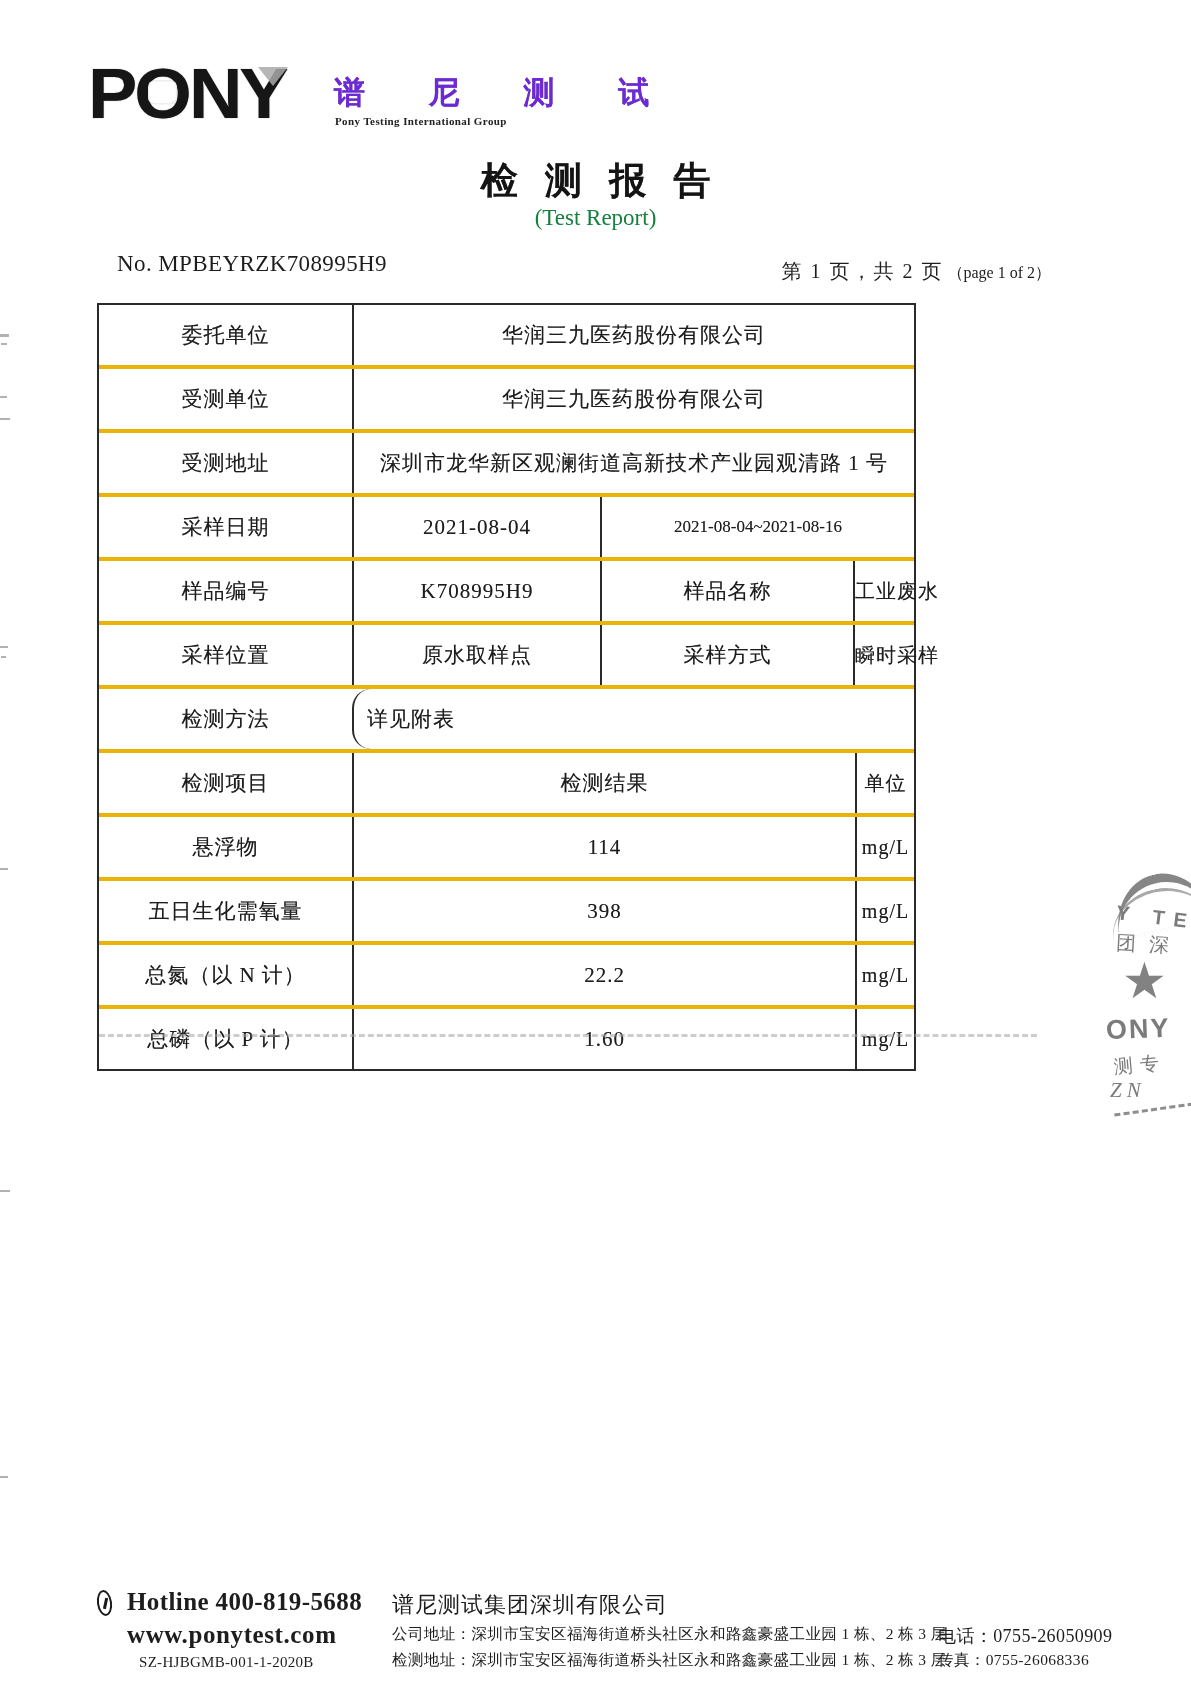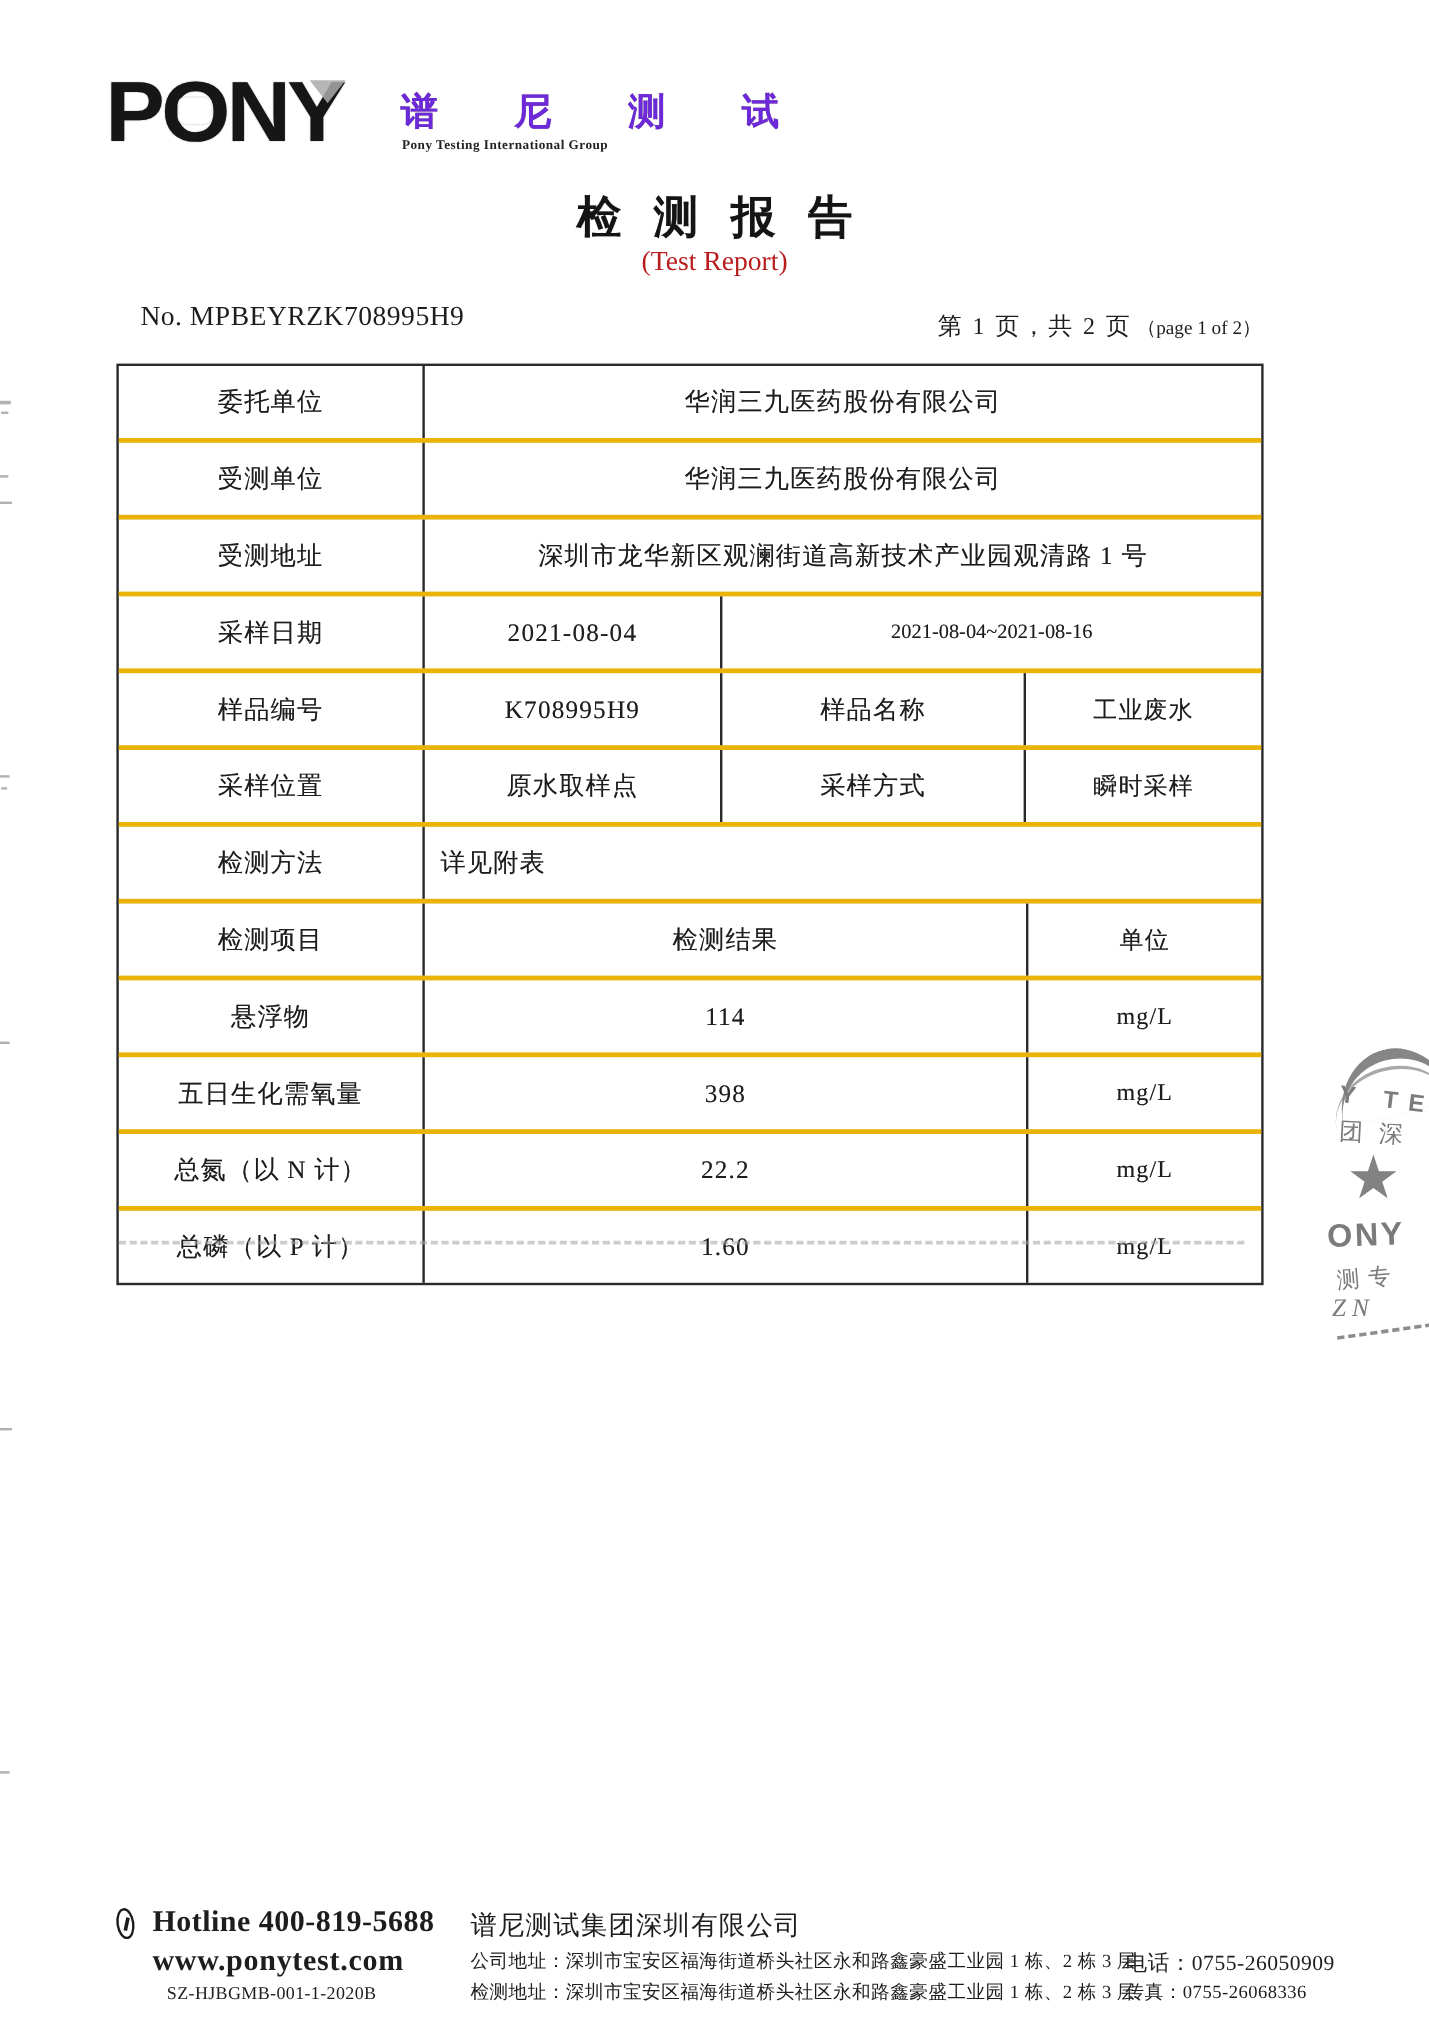--- a/index.html
+++ b/index.html
@@ -38,49 +38,49 @@
   }
 
   
   .title-cn {
     position:absolute; left:0; right:0; top:156px; text-align:center;
     font-size:37px; font-weight:bold; letter-spacing:9px; text-indent:9px;
     color:#141414; text-shadow:0 0 .6px rgba(0,0,0,.55);
   }
   .title-en {
     position:absolute; left:0; right:0; top:205px; text-align:center;
-    font-size:23px; color:#b91c1c;
+    font-size:23px; color:#15803d;
   }
   .report-no { position:absolute; left:117px; top:251px; font-size:23px; letter-spacing:.4px;font-family:Liberation Serif, serif; }
   .page-info { position:absolute; right:140px; top:258px; white-space:nowrap; }
   .pi-cn { font-size:20px; letter-spacing:2px; }
   .pi-en { font-size:16px; margin-left:4px; }
 
   
   .report-table {
-    position:absolute; left:97px; top:303px; width:956px;
+    position:absolute; left:97px; top:303px; width:819px;
     border:2px solid #2a2a2a; box-sizing:border-box;
     text-shadow:0 0 .5px rgba(20,20,20,.45);
   }
   .trow { display:flex; height:60px; border-top:4px solid #eab308; }
   .trow:first-child { border-top:none; }
   .cell {
     display:flex; align-items:center; justify-content:center;
     border-left:2px solid #2a2a2a; box-sizing:border-box;
     font-size:21px; letter-spacing:1px; text-align:center; white-space:nowrap;
   }
   .cell:first-child { border-left:none; }
   .col-label { width:253px; flex:none; }
   .type-a .c2 { flex:1; }
   .type-b .c2 { width:248px; flex:none; }
   .type-b .c3 { width:253px; flex:none; }
   .type-b .c4 { flex:1; font-size:17px; letter-spacing:0; }
   .type-c .c2 { width:503px; flex:none; }
   .type-c .c3 { flex:1; font-size:20px; }
-  .method-row .c2 { justify-content:flex-start; padding-left:13px; }
+  .method-row .c2 { justify-content:flex-start; padding-left:13px;border-radius:19px; }
 
   
   .table-fringe {
     position:absolute; left:99px; top:1034px; width:938px;
     border-top:3px dashed #a6a6a6; opacity:.55;
   }
   .scan-mark { position:absolute; background:#b2b2b2; }
 
   
   .stamp { position:absolute; left:1106px; top:874px; width:110px; height:260px;

